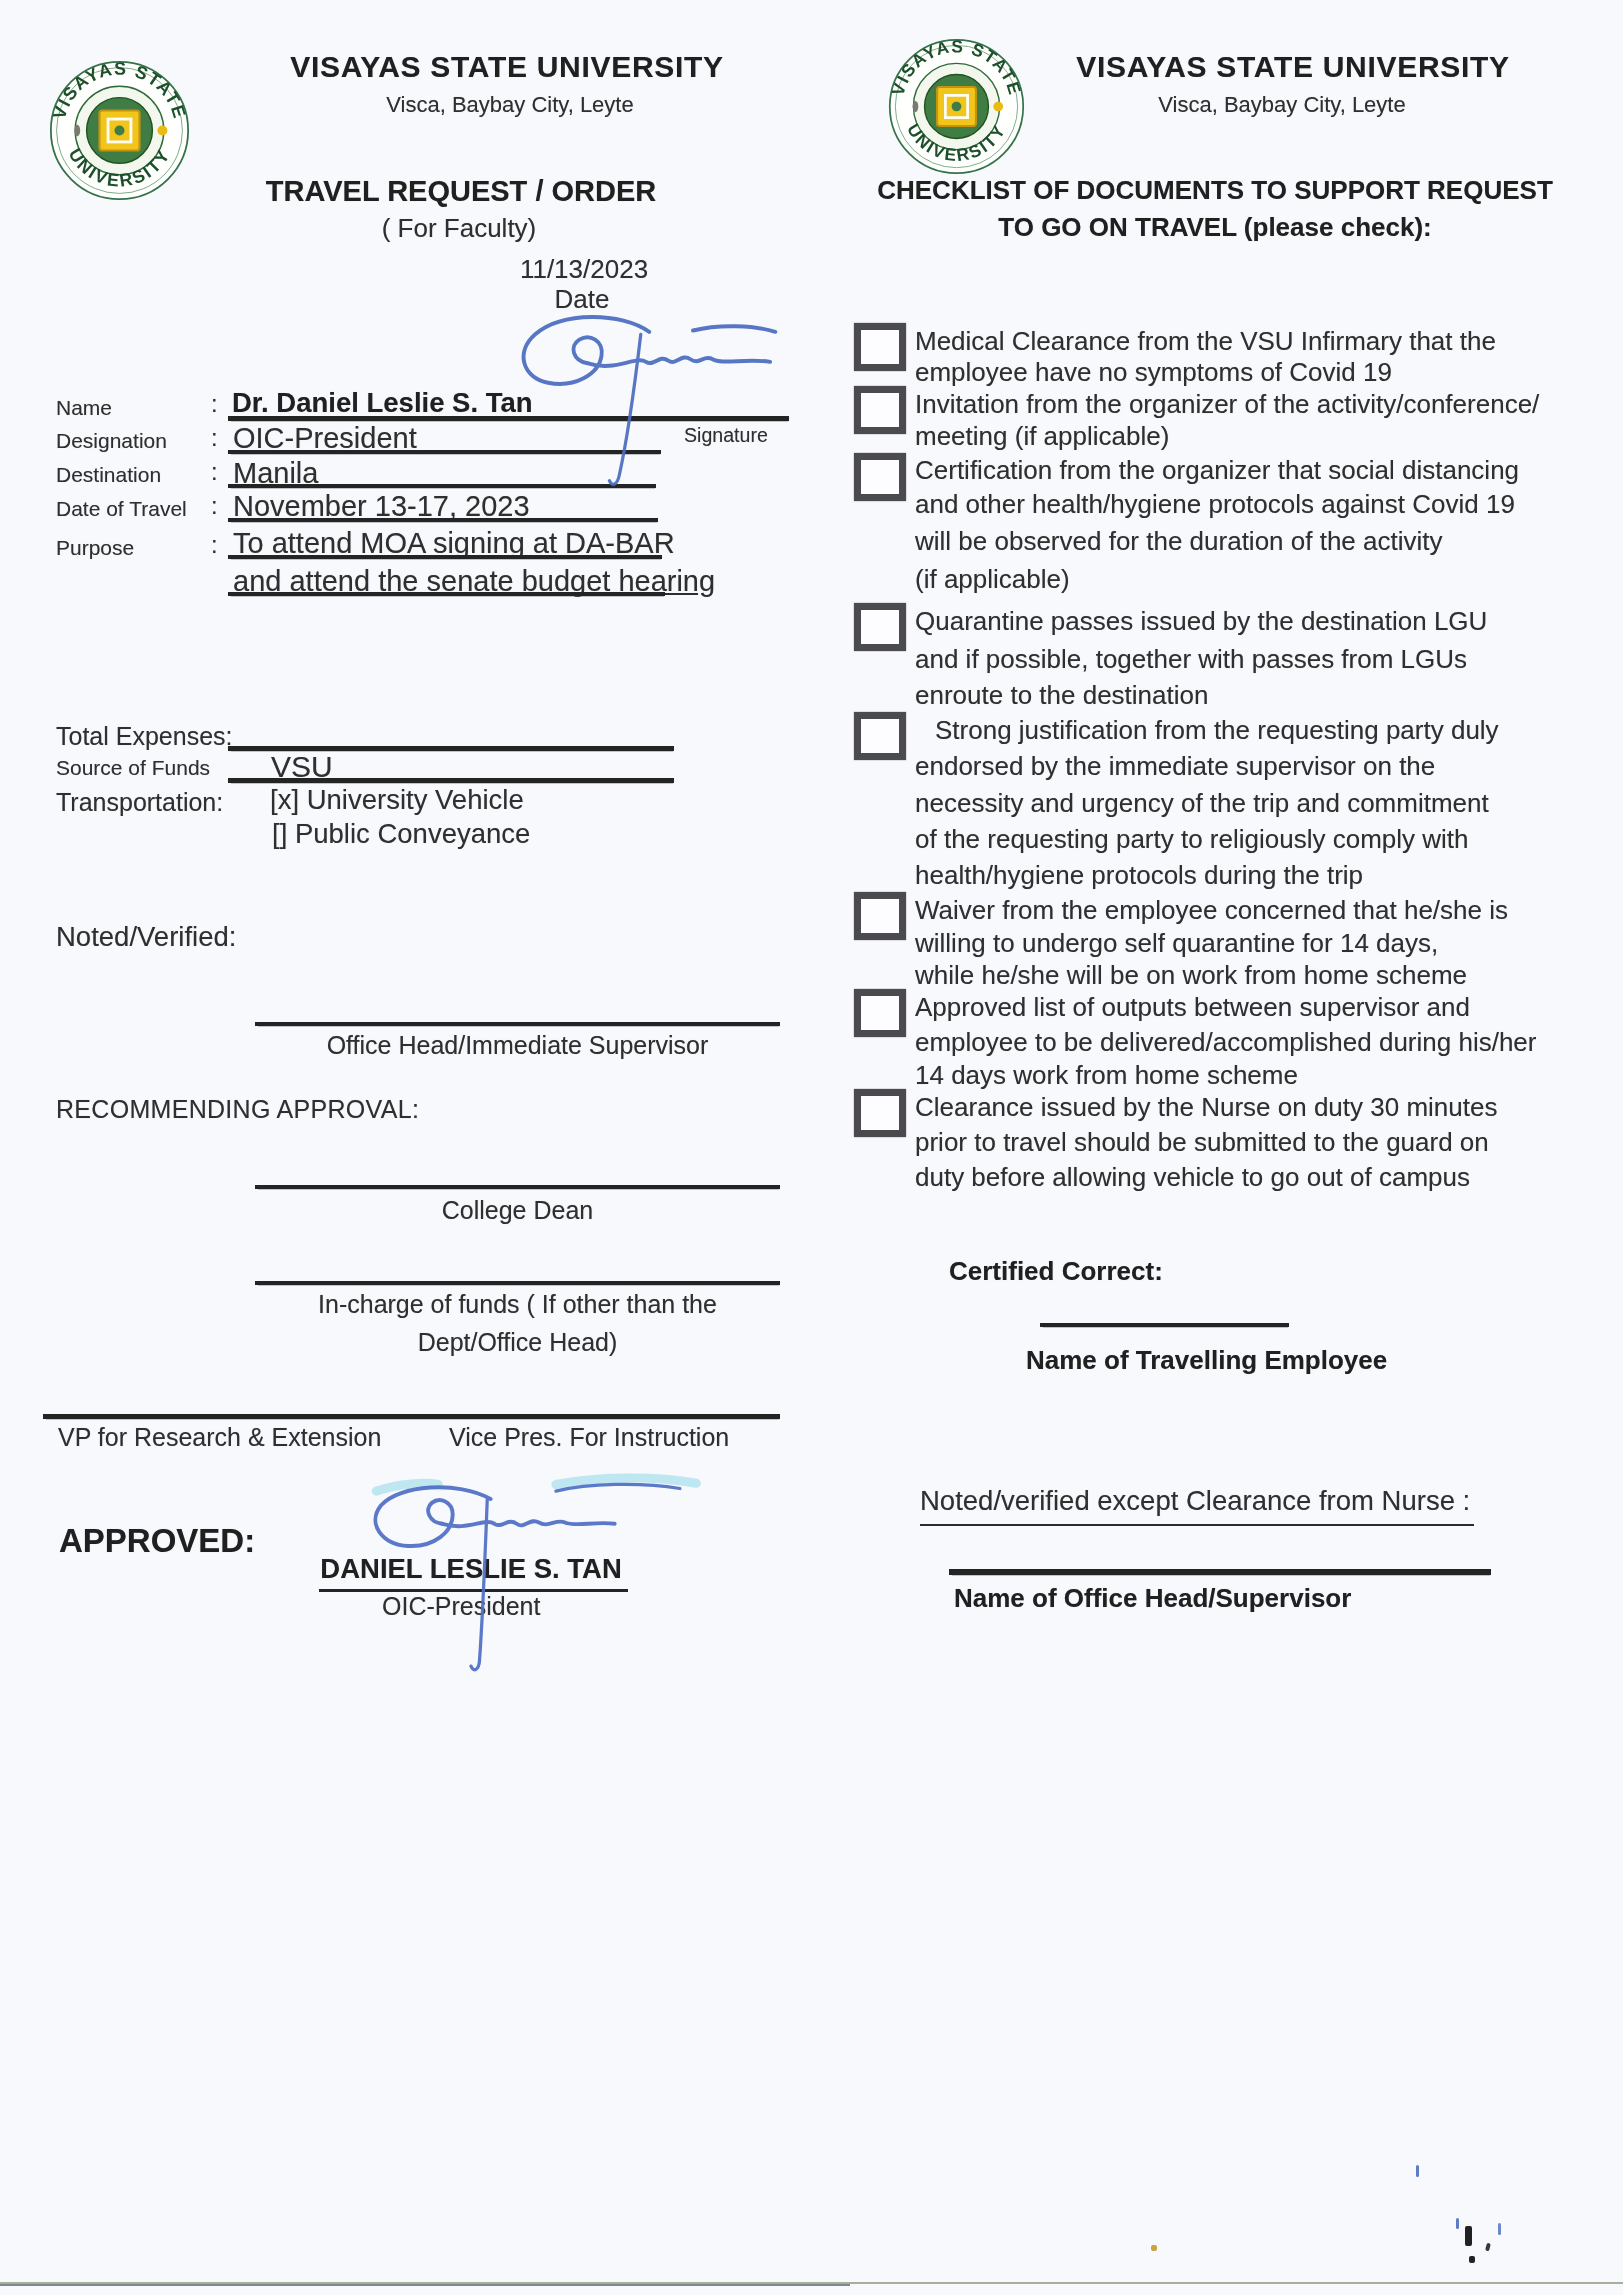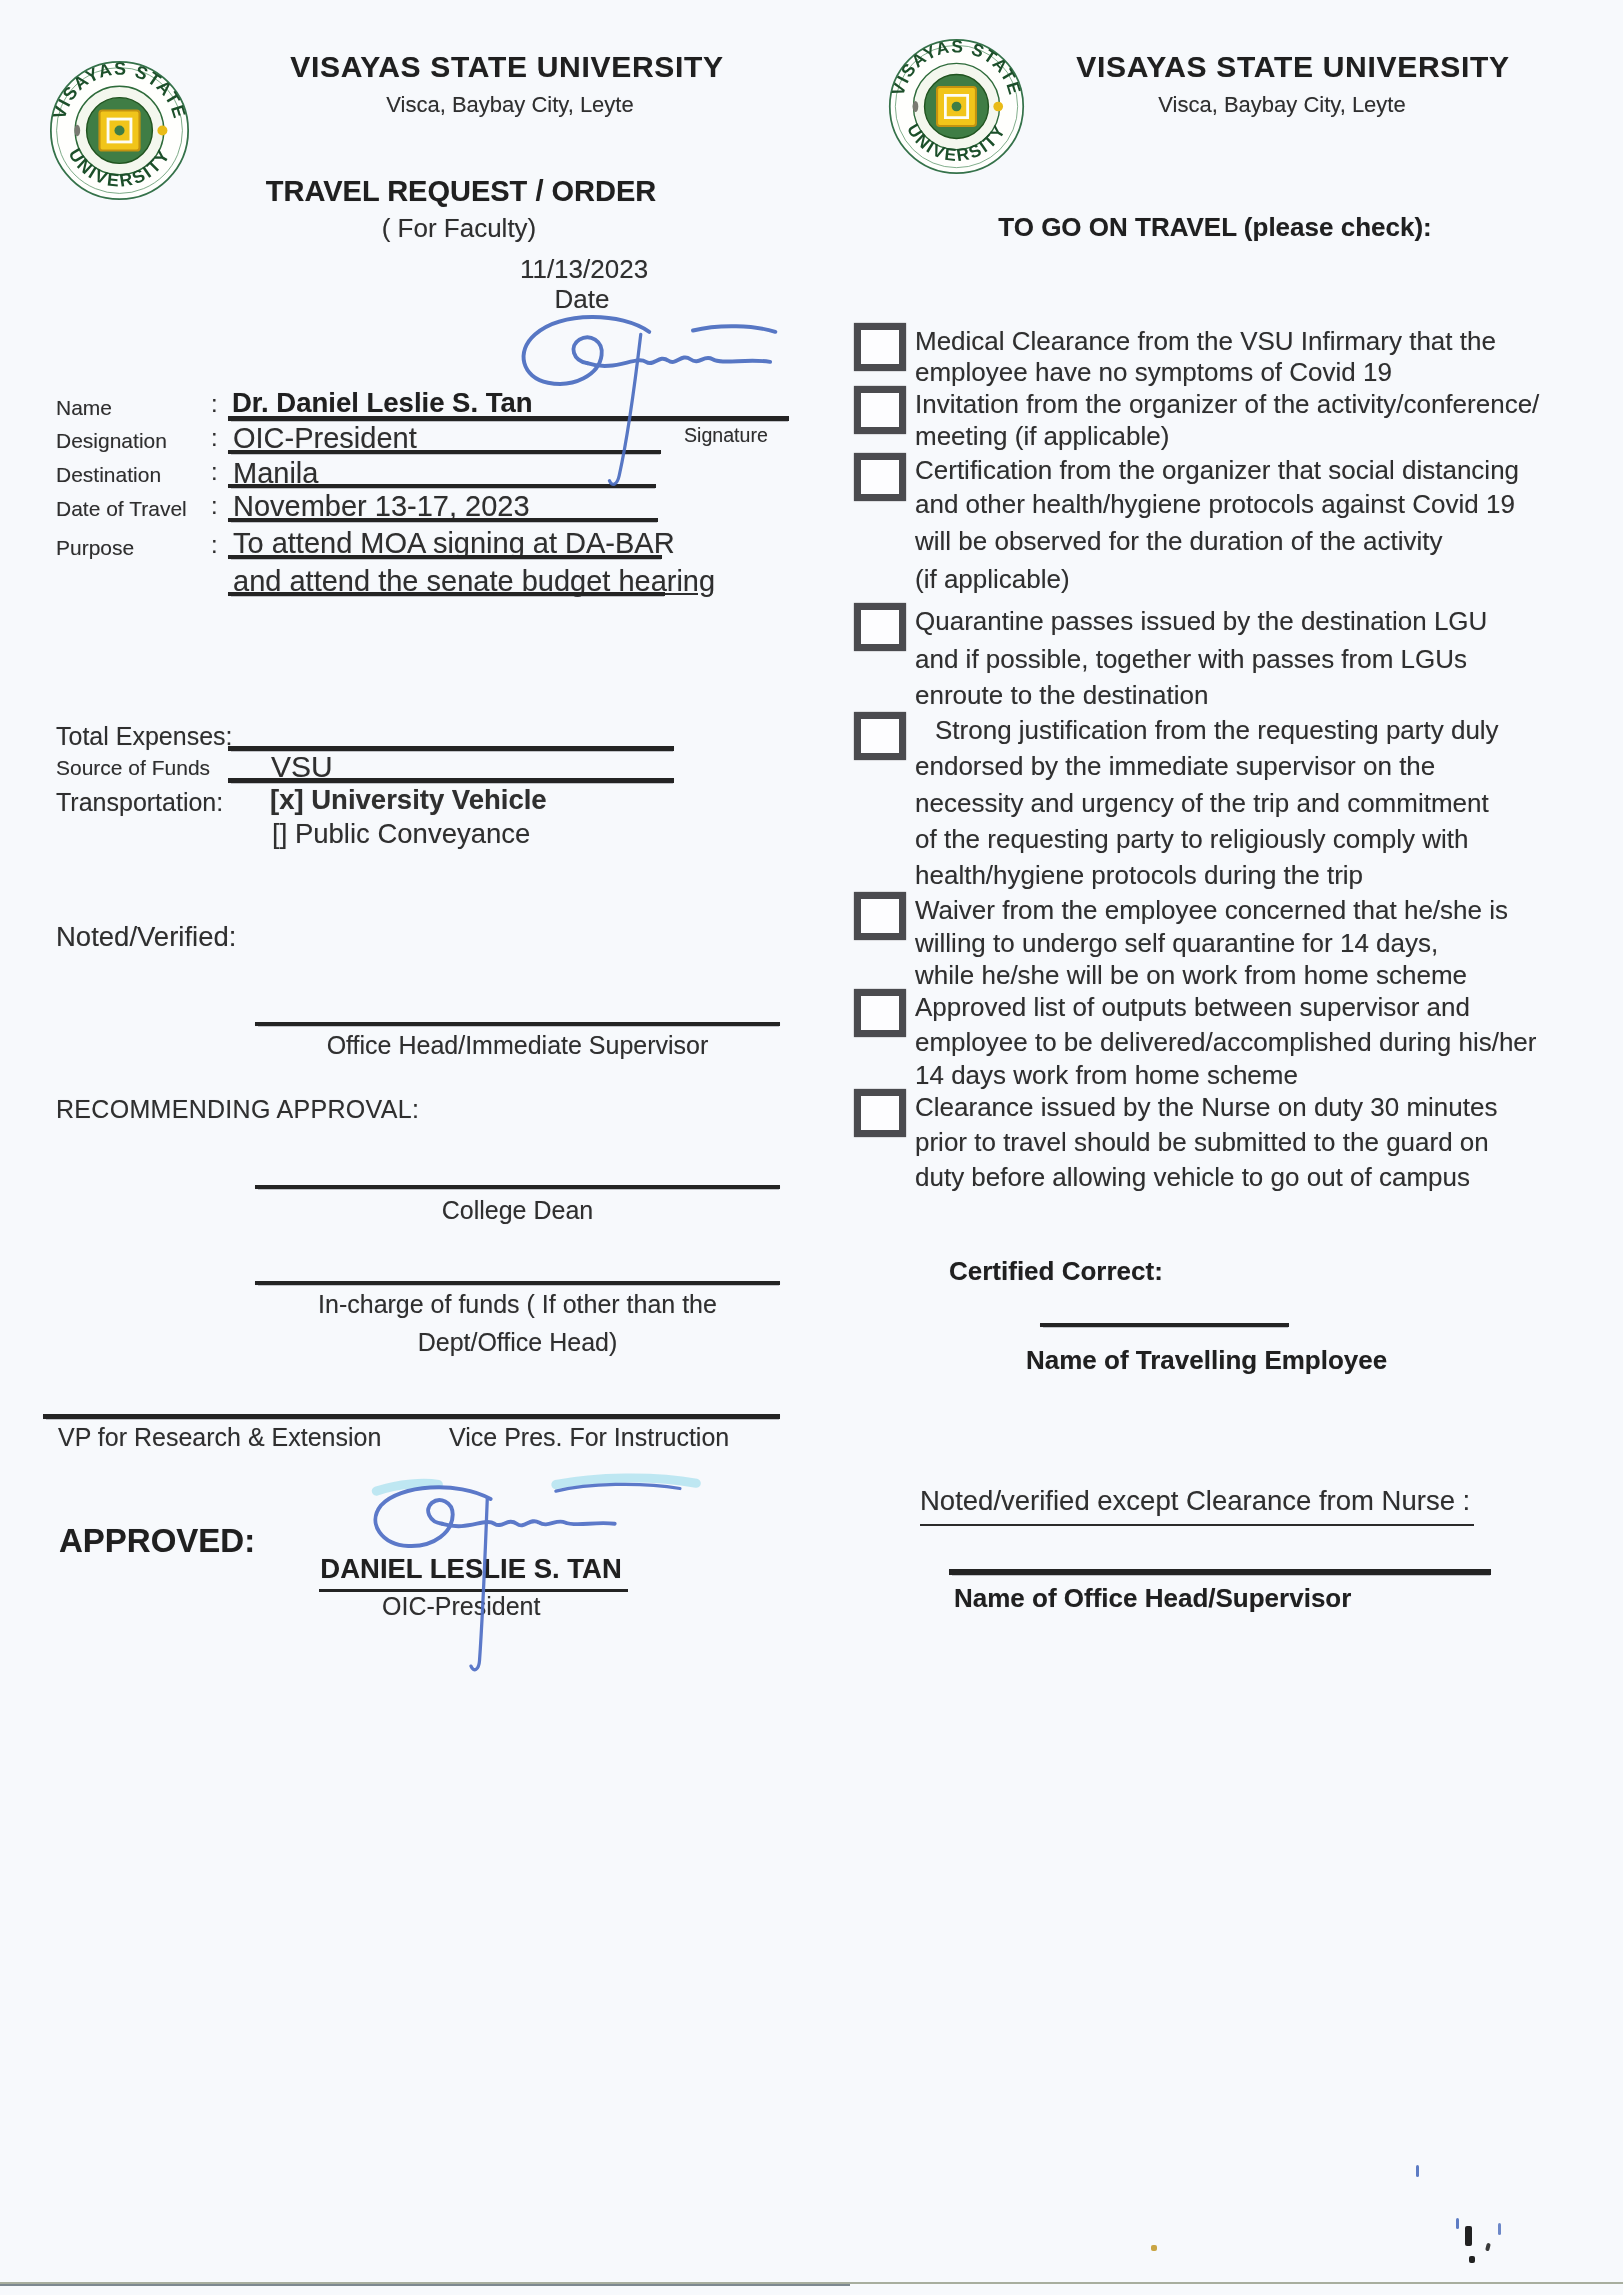--- a/index.html
+++ b/index.html
@@ -82,21 +82,21 @@
   <div class="rule" style="left:228px;top:555px;width:434px;height:3.9px;"></div>
   <div class="abs ink" style="left:233px;top:565px;font-size:29px;text-decoration:underline;">and attend the senate budget hearing</div>
   <div class="rule" style="left:228px;top:592px;width:437px;height:3.9px;"></div>
 
   <div class="abs ink" style="left:56px;top:722px;font-size:25px;">Total Expenses:</div>
   <div class="rule" style="left:228px;top:746px;width:446px;height:4.6px;"></div>
   <div class="abs ink" style="left:56px;top:756px;font-size:21px;">Source of Funds</div>
   <div class="abs ink" style="left:271px;top:750px;font-size:30px;">VSU</div>
   <div class="rule" style="left:228px;top:778px;width:446px;height:4.6px;"></div>
   <div class="abs ink" style="left:56px;top:788px;font-size:25px;">Transportation:</div>
-  <div class="abs ink" style="left:270px;top:784px;font-size:27.5px;font-weight:bold;">[x] University Vehicle</div>
+  <div class="abs ink" style="left:270px;top:784px;font-size:27.5px;">[x] University Vehicle</div>
   <div class="abs ink" style="left:272px;top:818px;font-size:27.5px;">[] Public Conveyance</div>
 
   <div class="abs ink" style="left:56px;top:921px;font-size:27.5px;">Noted/Verified:</div>
 
   <div class="rule" style="left:255px;top:1022px;width:525px;height:3.9px;"></div>
   <div class="abs ink cap" style="left:255px;top:1031px;width:525px;font-size:25px;">Office Head/Immediate Supervisor</div>
 
   <div class="abs ink" style="left:56px;top:1095px;font-size:25px;letter-spacing:0.3px;">RECOMMENDING APPROVAL:</div>
 
   <div class="rule" style="left:255px;top:1185px;width:525px;height:3.9px;"></div>
@@ -153,20 +153,21 @@
         <textPath href="#arcTopR" startOffset="50%" text-anchor="middle">VISAYAS STATE</textPath>
       </text>
       <text font-family="Liberation Sans, sans-serif" font-size="25" font-weight="bold" fill="#1c4f2a" letter-spacing="3">
         <textPath href="#arcBotR" startOffset="50%" text-anchor="middle">UNIVERSITY</textPath>
       </text>
     </svg>
   </div>
 
   <div class="abs ink bold ctr" style="left:1293px;top:50px;font-size:30px;letter-spacing:0.7px;">VISAYAS STATE UNIVERSITY</div>
   <div class="abs ink ctr" style="left:1282px;top:92px;font-size:22px;">Visca, Baybay City, Leyte</div>
+  <div class="abs ink bold ctr" style="left:1215px;top:175px;font-size:26px;">CHECKLIST OF DOCUMENTS TO SUPPORT REQUEST</div>
   <div class="abs ink bold ctr" style="left:1215px;top:212px;font-size:26px;">TO GO ON TRAVEL (please check):</div>
 
   <div class="cbx" style="left:854px;top:323px;"></div>
   <div class="ckl ink" style="top:326px;">Medical Clearance from the VSU Infirmary that the</div>
   <div class="ckl ink" style="top:357px;">employee have no symptoms of Covid 19</div>
 
   <div class="cbx" style="left:854px;top:386px;"></div>
   <div class="ckl ink" style="top:389px;">Invitation from the organizer of the activity/conference/</div>
   <div class="ckl ink" style="top:421px;">meeting (if applicable)</div>
 

